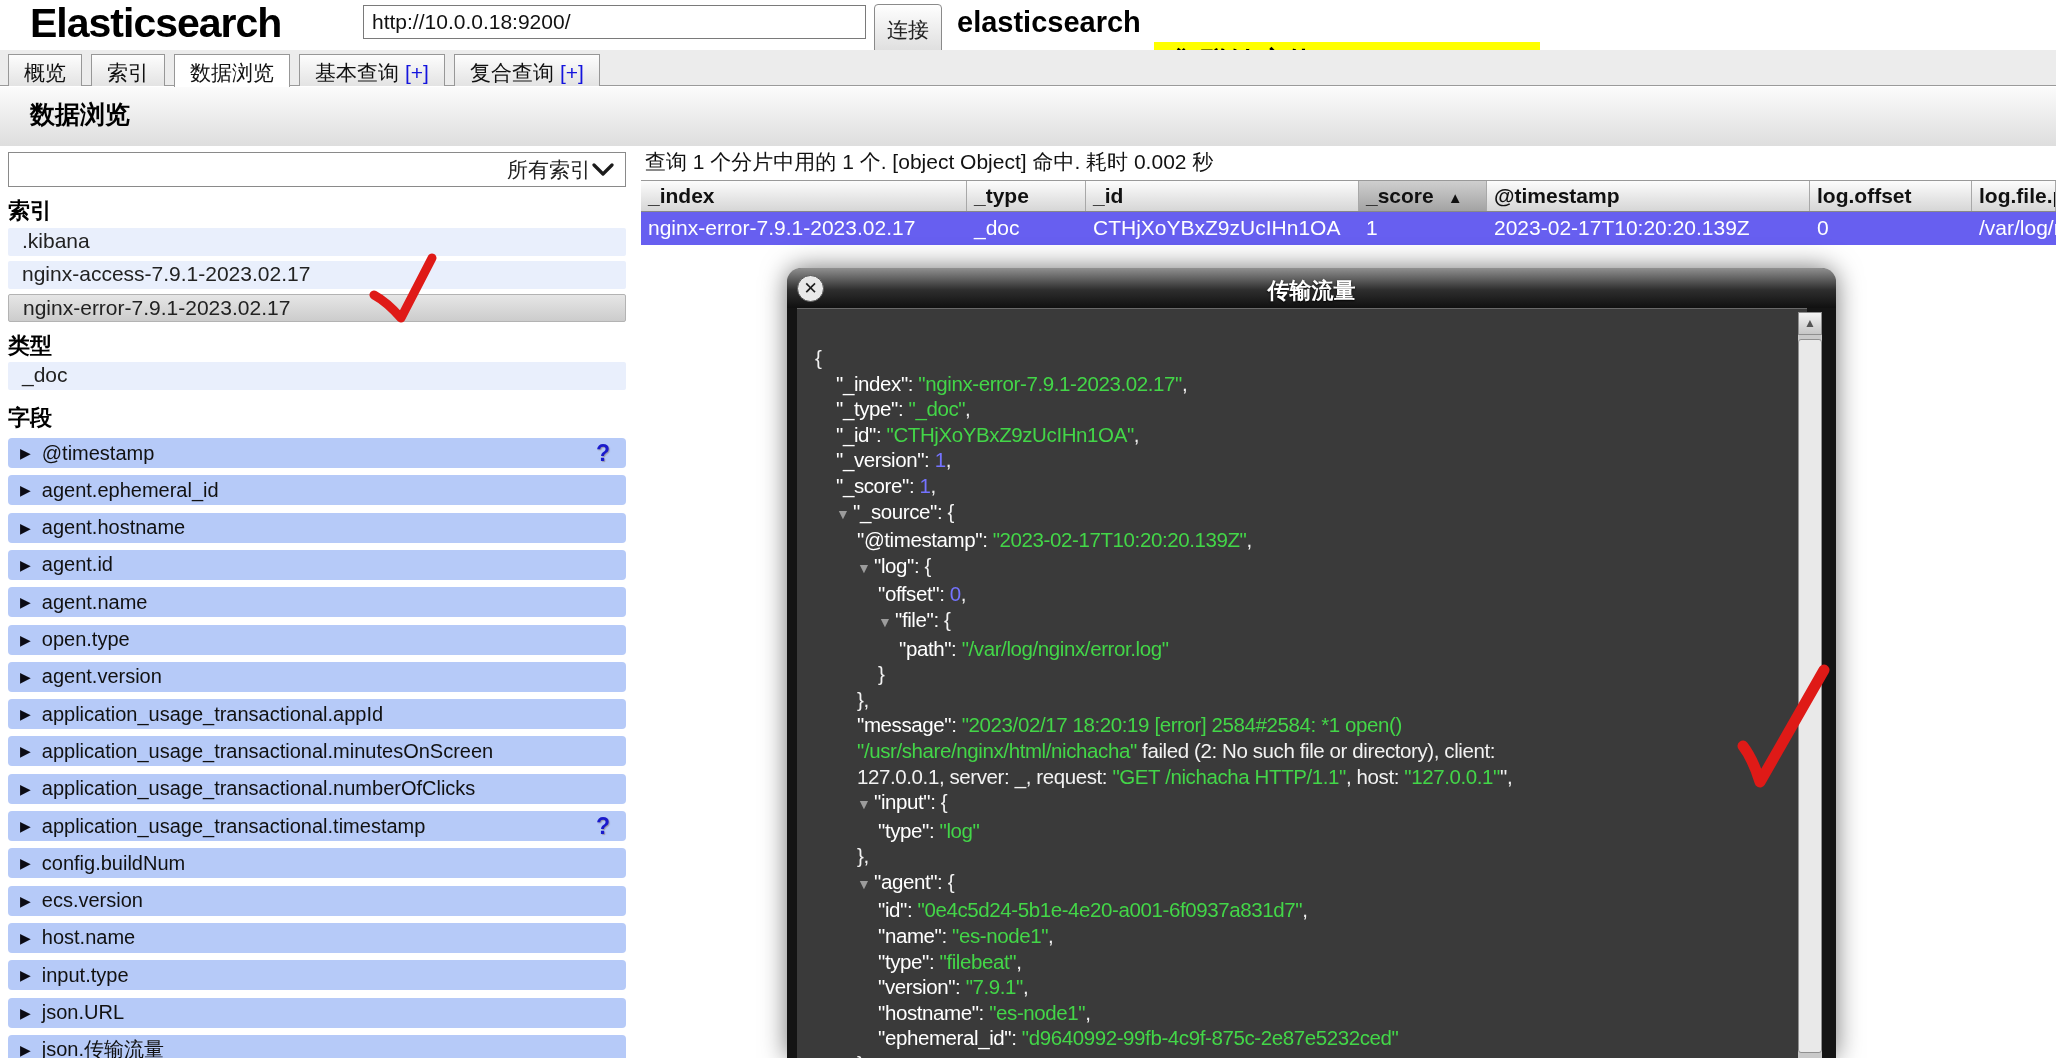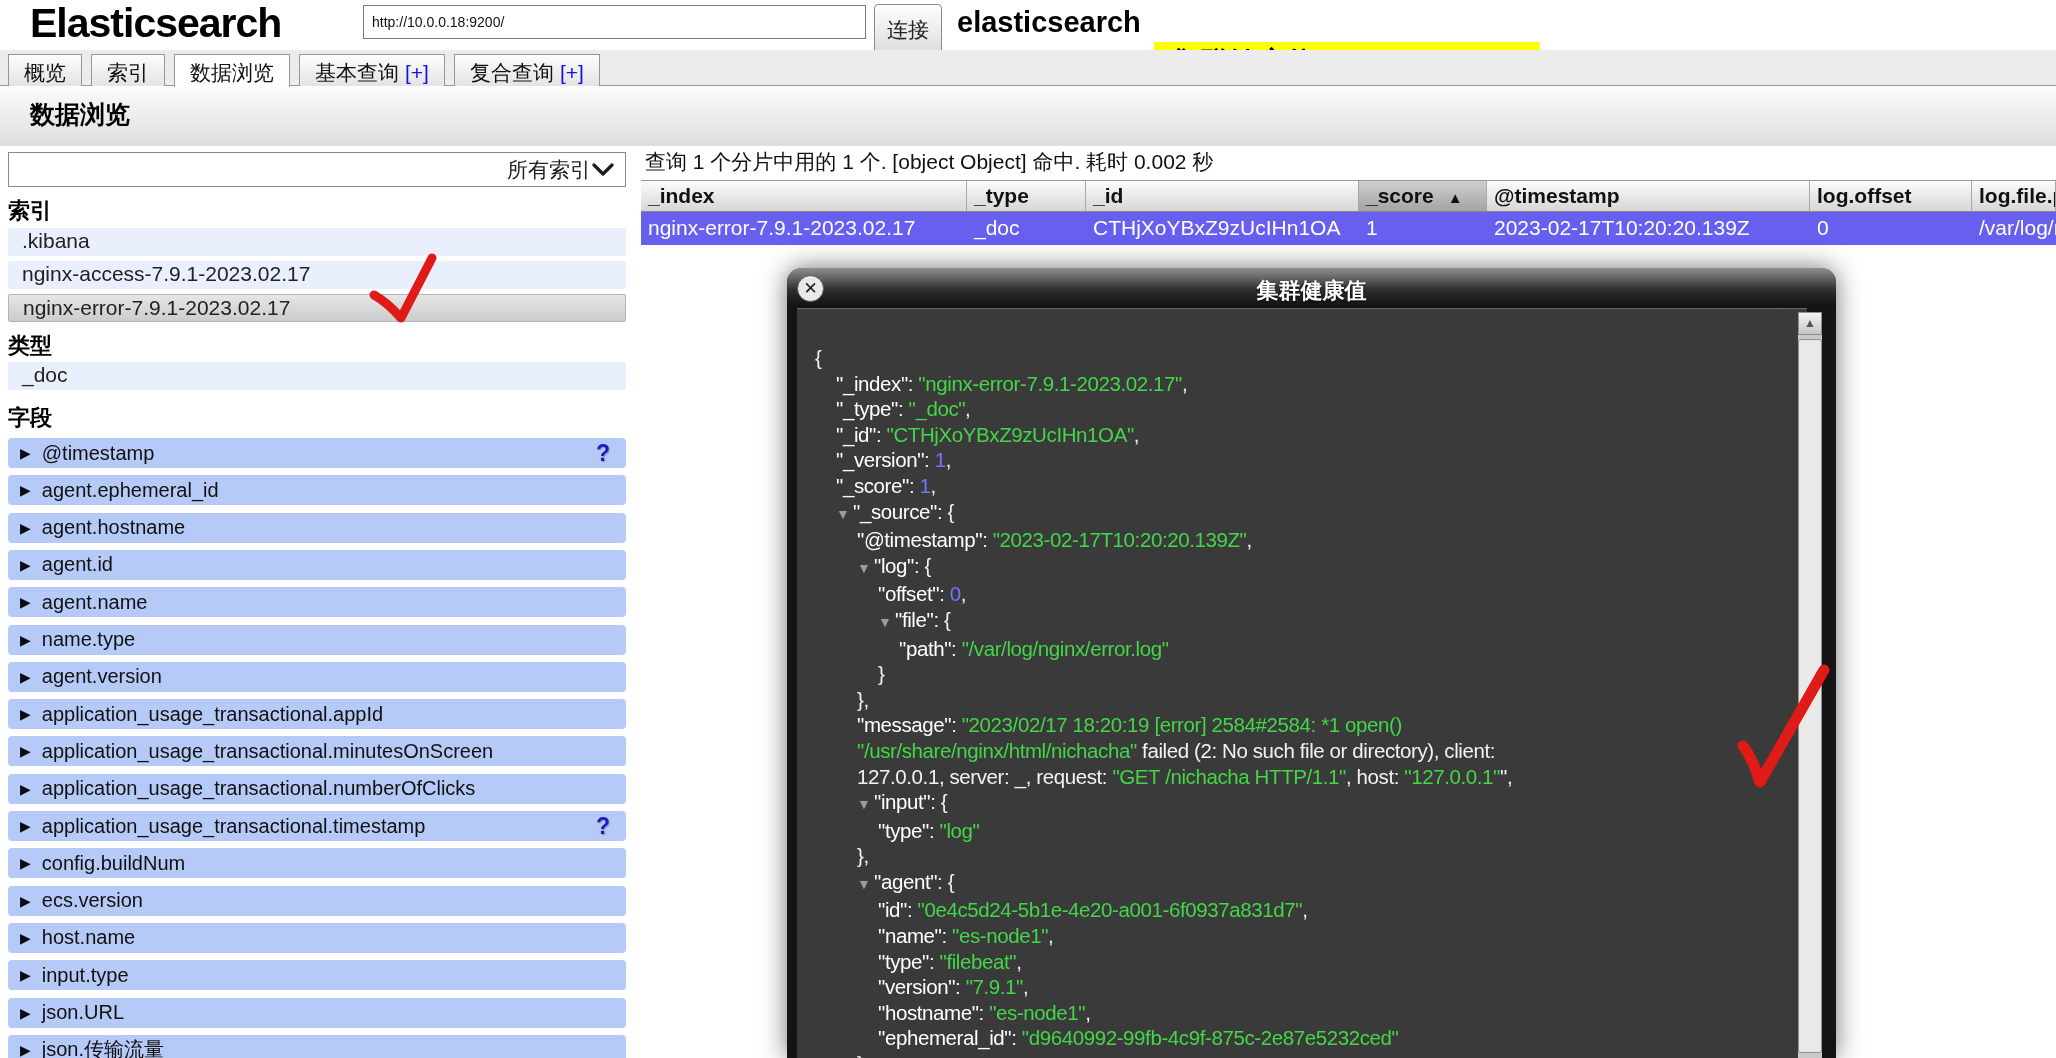--- a/index.html
+++ b/index.html
@@ -3,21 +3,21 @@
 <meta charset="utf-8">
 <style>
   * { margin:0; padding:0; box-sizing:border-box; }
   html,body { width:2056px; height:1058px; overflow:hidden; background:#fff;
     font-family:"Liberation Sans","DejaVu Sans",sans-serif; }
   .abs { position:absolute; }
   #stage { position:relative; width:2056px; height:1058px; }
 
   
   #logo { left:30px; top:0px; font-size:41px; font-weight:bold; letter-spacing:-1px; color:#000; }
-  #url-input { left:363px; top:5px; width:503px; height:34px; border:1px solid #7a7a7a; font-size:14px; padding:0 8px; color:#111; background:#fff; }
+  #url-input { left:363px; top:5px; width:503px; height:34px; border:1px solid #7a7a7a; font-size:21px; padding:0 8px; color:#111; background:#fff; }
   #connect-btn { left:874px; top:4px; height:52px; padding:8px 12px; font-size:21px; color:#222;
     background:linear-gradient(#fefefe,#dcdcdc); border:1px solid #8a8a8a; border-radius:4px; }
   #cluster-name { left:957px; top:6px; font-size:29px; font-weight:bold; color:#000; }
   #health-badge { left:1154px; top:4px; font-size:29px; font-weight:bold; color:#000; padding:1px 16px;margin-top:38px; }
 
   
   #tabbar { left:0; top:50px; width:2056px; height:36px; background:#ececec; border-bottom:1px solid #9a9a9a; padding:4px 0 0 8px; display:flex; gap:9px;text-align:center; }
   .tab { border:1px solid #979797; border-bottom:none; background:linear-gradient(#fdfdfd,#e3e3e3);
     font-size:21px; color:#111; padding:4px 15px 0; height:32px; }
   .tab.active { background:#fff; height:33px; }
@@ -128,21 +128,21 @@
       <div class="field-item abs" style="top: 549.9px;">
         <span class="tri">▶</span>
         <span>agent.id</span>
       </div>
       <div class="field-item abs" style="top: 587.2px;">
         <span class="tri">▶</span>
         <span>agent.name</span>
       </div>
       <div class="field-item abs" style="top: 624.5px;">
         <span class="tri">▶</span>
-        <span>name.type</span>
+        <span>open.type</span>
       </div>
       <div class="field-item abs" style="top: 661.8px;">
         <span class="tri">▶</span>
         <span>agent.version</span>
       </div>
       <div class="field-item abs" style="top: 699.1px;">
         <span class="tri">▶</span>
         <span>application_usage_transactional.appId</span>
       </div>
       <div class="field-item abs" style="top: 736.4px;">
@@ -199,21 +199,21 @@
       <div class="tc" style="width: 119px;">_doc</div>
       <div class="tc" style="width: 273px;">CTHjXoYBxZ9zUcIHn1OA</div>
       <div class="tc" style="width: 128px;">1</div>
       <div class="tc" style="width: 323px;">2023-02-17T10:20:20.139Z</div>
       <div class="tc" style="width: 162px;">0</div>
       <div class="tc" style="width: 84px;">/var/log/nginx/error.log</div>
     </div>
 
   <div id="modal" class="abs">
     <div id="modal-titlebar">
-      <div id="modal-title">集群健康值</div>
+      <div id="modal-title">传输流量</div>
       <div id="modal-close">✕</div>
     </div>
     <div id="modal-body">
         <div class="jline" style="padding-left: 18px;"><span class="p">{</span></div>
         <div class="jline" style="padding-left: 39px;"><span class="k">"_index"</span><span class="p">: </span><span class="s">"nginx-error-7.9.1-2023.02.17"</span><span class="p">,</span></div>
         <div class="jline" style="padding-left: 39px;"><span class="k">"_type"</span><span class="p">: </span><span class="s">"_doc"</span><span class="p">,</span></div>
         <div class="jline" style="padding-left: 39px;"><span class="k">"_id"</span><span class="p">: </span><span class="s">"CTHjXoYBxZ9zUcIHn1OA"</span><span class="p">,</span></div>
         <div class="jline" style="padding-left: 39px;"><span class="k">"_version"</span><span class="p">: </span><span class="n">1</span><span class="p">,</span></div>
         <div class="jline" style="padding-left: 39px;"><span class="k">"_score"</span><span class="p">: </span><span class="n">1</span><span class="p">,</span></div>
         <div class="jline" style="padding-left: 39px;"><span class="exp">▼</span><span class="k">"_source"</span><span class="p">: {</span></div>

